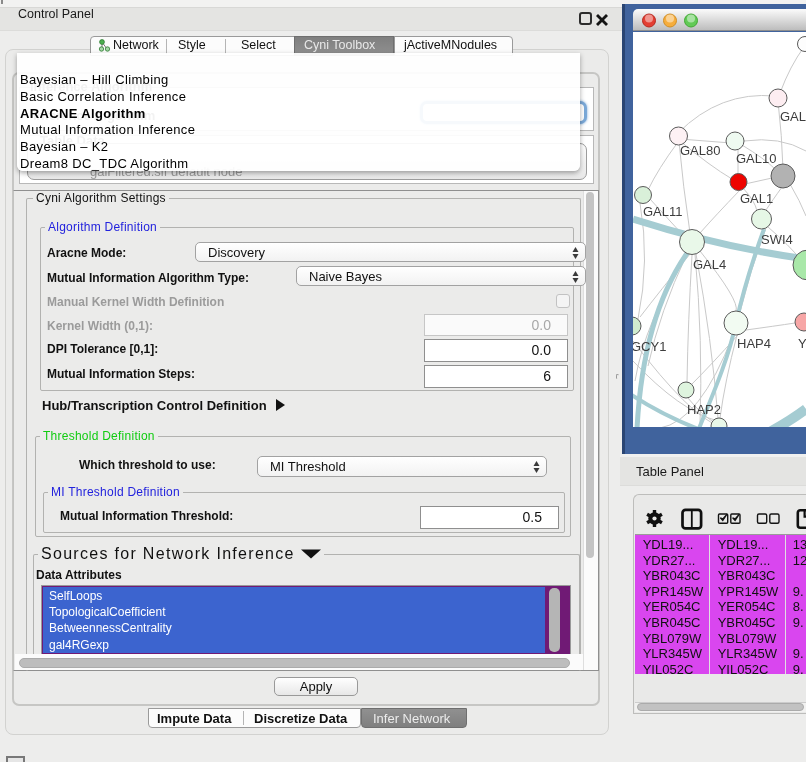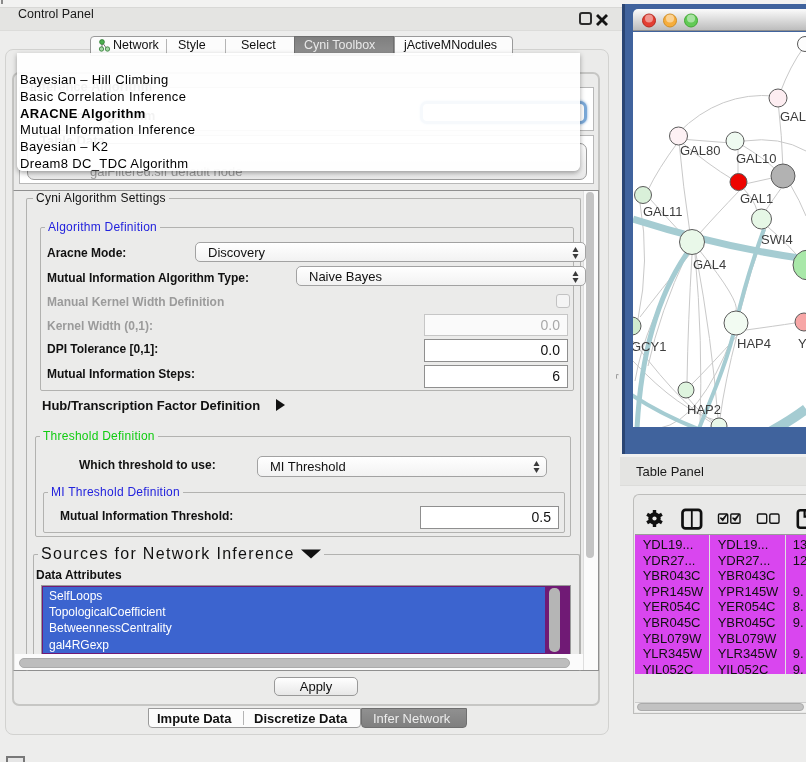--- a/index.html
+++ b/index.html
@@ -6,21 +6,21 @@
   html,body { width:806px; height:762px; overflow:hidden; background:#ededec;
     font-family:"Liberation Sans", sans-serif; }
   .abs { position:absolute; white-space:nowrap; }
   .lbl { font-weight:bold; font-size:12px; color:#111; }
   .dis { color:#9b9b9b; }
   .combo { position:absolute; border:1px solid #a2a2a2; border-radius:5px;
     background:linear-gradient(#ffffff,#f2f2f2); font-size:13px; color:#111;margin-left:20px; }
   .combo .ctext { position:absolute; left:12px; top:2px; }
   .updn { position:absolute; right:6px; top:4px; width:7px; height:12px; }
   .tfield { position:absolute; border:1px solid #8f8f8f; background:#fff;
-    font-size:14px; color:#111; text-align:right; padding-right:7px; }
+    font-size:14px; color:#111; text-align:right; padding-right:16px; }
   .group { position:absolute; border:1px solid #b2b2b0; border-radius:2px; }
   .gtitle { position:absolute; top:-7px; background:#ebebea; padding:0 3px;
     font-size:12px; letter-spacing:0.25px; color:#111; line-height:13px; }
 </style>
 </head>
 <body>
 
 <div class="abs" style="left:0;top:0;width:622px;height:762px;background:#ededec;"></div>
 
 <div class="abs" style="left:0;top:0;width:622px;height:7px;background:#f2f2f1;"></div>
@@ -98,21 +98,21 @@
 </div>
 <div class="abs lbl dis" style="left:47px;top:295px;">Manual Kernel Width Definition</div>
 <div class="abs" style="left:556px;top:294px;width:14px;height:14px;border:1px solid #c2c2c2;border-radius:3px;background:#f4f4f4;"></div>
 <div class="abs lbl dis" style="left:47px;top:319px;">Kernel Width (0,1):</div>
 <div class="tfield" style="left:424px;top:314px;width:144px;height:22px;border-color:#c6c6c6;background:#fafafa;color:#a8a8a8;line-height:20px;">0.0</div>
 <div class="abs lbl" style="left:47px;top:342px;">DPI Tolerance [0,1]:</div>
 <div class="tfield" style="left:424px;top:339px;width:144px;height:23px;line-height:21px;">0.0</div>
 <div class="abs lbl" style="left:47px;top:367px;">Mutual Information Steps:</div>
 <div class="tfield" style="left:424px;top:365px;width:144px;height:23px;line-height:21px;">6</div>
 
-<div class="abs lbl" style="left:42px;top:398px;font-size:13px;">Hub/Transcription Factor Definition</div>
+<div class="abs lbl" style="left:42px;top:398px;font-size:13px;">Hub/Transcription Control Definition</div>
 <svg class="abs" style="left:274px;top:398px;" width="12" height="14" viewBox="0 0 12 14">
     <path d="M2 1 L11 7 L2 13 Z" fill="#111"></path>
   </svg>
 
 <div class="group" style="left:35px;top:436px;width:536px;height:101px;">
   <div class="gtitle" style="left:4px;color:#11cc11;">Threshold Definition</div>
 </div>
 <div class="abs lbl" style="left:79px;top:458px;">Which threshold to use:</div>
 <div class="combo" style="left:237px;top:456px;width:290px;height:21px;">
     <span class="ctext">MI Threshold</span>

